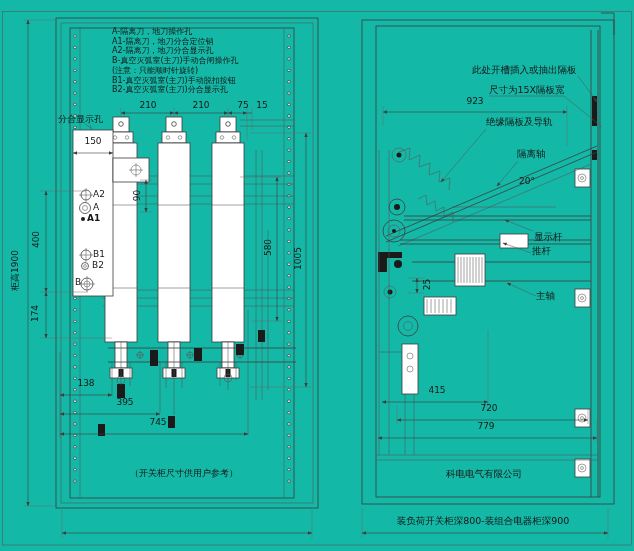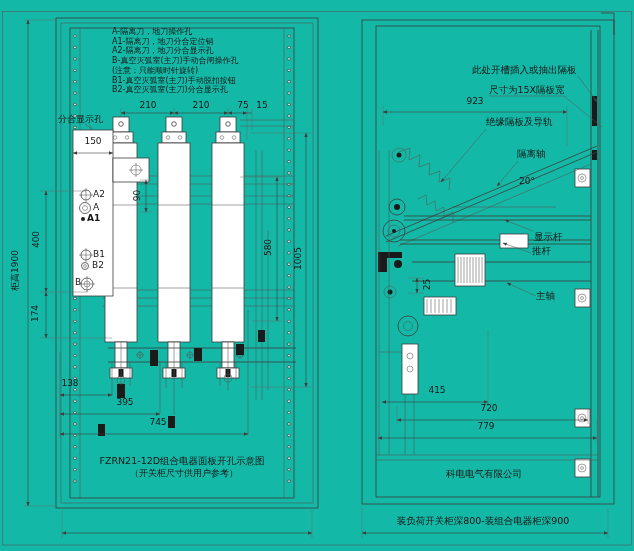--- a/index.html
+++ b/index.html
@@ -255,25 +255,24 @@
 <div class="lbl" style="left:93px;top:249px;">B1</div>
 <div class="lbl" style="left:92px;top:260px;">B2</div>
 <div class="lbl" style="left:75px;top:277px;">B</div>
 
 <div class="lbl c rot" style="left:21px;top:234px;width:30px;">400</div>
 <div class="lbl c rot" style="left:20px;top:308px;width:30px;">174</div>
 <div class="lbl c rot" style="left:-17px;top:265px;width:64px;">柜高1900</div>
 <div class="lbl c rot" style="left:253px;top:242px;width:30px;">580</div>
 <div class="lbl c rot" style="left:278px;top:253px;width:40px;">1005</div>
 
-<div class="lbl c" style="left:50px;top:378px;width:40px;">138</div>
+<div class="lbl c" style="left:66px;top:378px;width:40px;">138</div>
 <div class="lbl c" style="left:105px;top:397px;width:40px;">395</div>
 <div class="lbl c" style="left:138px;top:417px;width:40px;">745</div>
 
-<div class="lbl c fs95" style="left:82px;top:455px;width:200px;">FZRN21-12D组合电器面板开孔示意图</div>
 <div class="lbl c" style="left:82px;top:468px;width:204px;">（开关柜尺寸供用户参考）</div>
 
 <div class="lbl fs95" style="left:472px;top:64px;">此处开槽插入或抽出隔板</div>
 <div class="lbl fs95" style="left:489px;top:84px;">尺寸为15X隔板宽</div>
 <div class="lbl c" style="left:455px;top:96px;width:40px;">923</div>
 <div class="lbl fs95" style="left:486px;top:116px;">绝缘隔板及导轨</div>
 <div class="lbl fs95" style="left:517px;top:148px;">隔离轴</div>
 <div class="lbl" style="left:487px;top:176px;margin-left:32px;">20°</div>
 <div class="lbl fs95" style="left:534px;top:221px;margin-top:10px;">显示杆</div>
 <div class="lbl fs95" style="left:532px;top:245px;">推杆</div>

